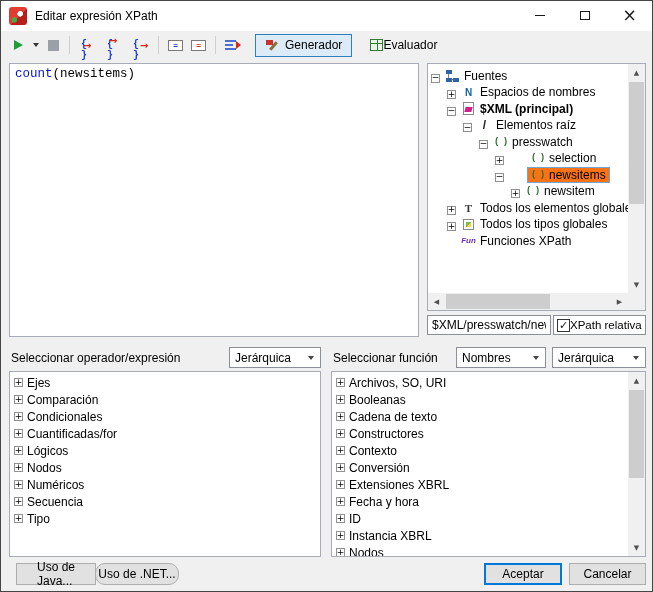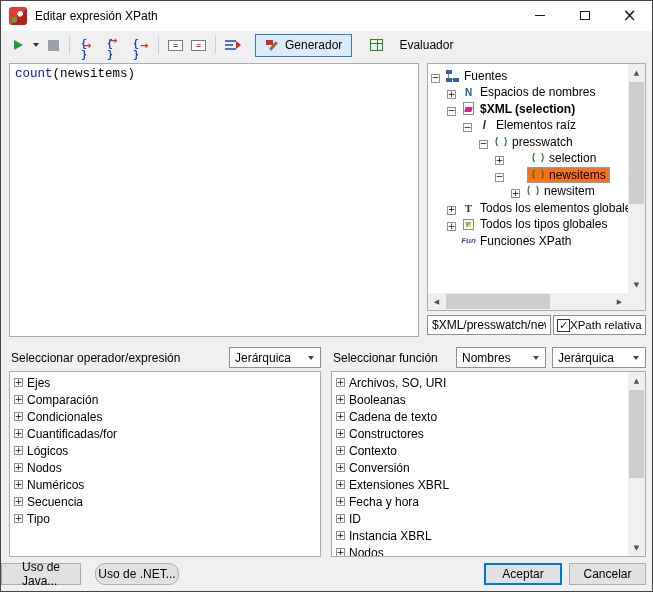--- a/index.html
+++ b/index.html
@@ -40,21 +40,21 @@
   .i-evalbox::before { content:"="; font:bold 8px "Liberation Sans", sans-serif; }
   .i-evalbox.blue::before { color:#1a3fd4; }
   .i-evalbox.red::before { color:#d42a1a; }
   .i-flow { position:relative; width:16px; height:12px;
     background:
       linear-gradient(#4a6fd4,#4a6fd4) 0 1px/11px 2px no-repeat,
       linear-gradient(#4a6fd4,#4a6fd4) 0 5px/8px 2px no-repeat,
       linear-gradient(#4a6fd4,#4a6fd4) 0 9px/11px 2px no-repeat; }
   .i-flow::after { content:""; position:absolute; right:0; top:2px; border-left:5px solid #d42a1a; border-top:4px solid transparent; border-bottom:4px solid transparent; }
   .gen-btn { margin-left:10px; padding:0 9px; gap:6px; border:1px solid #2d7fc4; background:#dcebf7; }
-  .eval-btn { margin-left:8px; padding:0 9px; gap:16px; }
+  .eval-btn { margin-left:8px; padding:0 9px; gap:0; }
   .i-generator { position:relative; width:14px; height:14px; flex:none; }
   .i-generator::before { content:""; position:absolute; left:7px; top:3px; width:3px; height:10px; background:#8a6d3b; transform:rotate(40deg); }
   .i-generator::after { content:""; position:absolute; left:1px; top:2px; width:7px; height:5px; background:#c9302c; }
   .i-evaluator { width:13px; height:12px; flex:none; border:1px solid #2e7d32;
     background:
       linear-gradient(#2e7d32,#2e7d32) 0 3px/13px 1px no-repeat,
       linear-gradient(#2e7d32,#2e7d32) 6px 0/1px 12px no-repeat, #eaf5ea; }
   
   .editor { position:absolute; left:8px; top:62px; width:410px; height:274px; background:#fff; border:1px solid #a5acb5; padding:3px 5px; font-family:"Liberation Mono", monospace; font-size:12.5px; white-space:pre; }
   .fn-tok { color:#0013c5; }
@@ -116,21 +116,21 @@
   .combo::after { content:""; position:absolute; right:6px; top:8px; border-top:4px solid #444; border-left:3.5px solid transparent; border-right:3.5px solid transparent; }
   .ops-combo { left:228px; top:346px; width:92px; }
   .fun-combo-names { left:455px; top:346px; width:90px; }
   .fun-combo-view { left:551px; top:346px; width:94px; }
   .listbox { position:absolute; top:370px; background:#fff; border:1px solid #a5acb5; overflow:hidden; padding-top:2px; }
   .ops-list { left:8px; width:312px; height:186px; }
   .fun-list { left:330px; width:315px; height:186px; padding-right:17px; }
   .lrow { height:17px; display:flex; align-items:center; padding-left:4px; }
   
   .btn { position:absolute; top:562px; height:22px; background:#e1e1e1; border:1px solid #adadad; display:flex; align-items:center; justify-content:center; font-size:12px; }
-  .btn-java { left:0; width:80px;padding-left:20px; }
+  .btn-java { left:15px; width:80px;padding-left:20px; }
   .btn-net { left:94px; width:84px;border-radius:10px; }
   .btn-accept { left:483px; width:78px; border:1px solid #0078d7; box-shadow:inset 0 0 0 1px #0078d7; }
   .btn-cancel { left:568px; width:77px; }
 </style>
 </head>
 <body>
 
 <div class="win">
 
   <div class="titlebar">
@@ -207,21 +207,21 @@
             <span class="nico i-ns"></span>
             <span class="tlabel">Espacios de nombres</span>
           </span>
       </div>
       <div class="trow d1">
         <span class="exp exp-minus"></span>
         <span class="row-c">
             <span class="nico">
               <span class="i-xmldoc"></span>
             </span>
-            <span class="tlabel b">$XML (selection)</span>
+            <span class="tlabel b">$XML (principal)</span>
           </span>
       </div>
       <div class="trow d2">
         <span class="exp exp-minus"></span>
         <span class="row-c">
             <span class="nico i-rootslash"></span>
             <span class="tlabel">Elementos raíz</span>
           </span>
       </div>
       <div class="trow d3">

